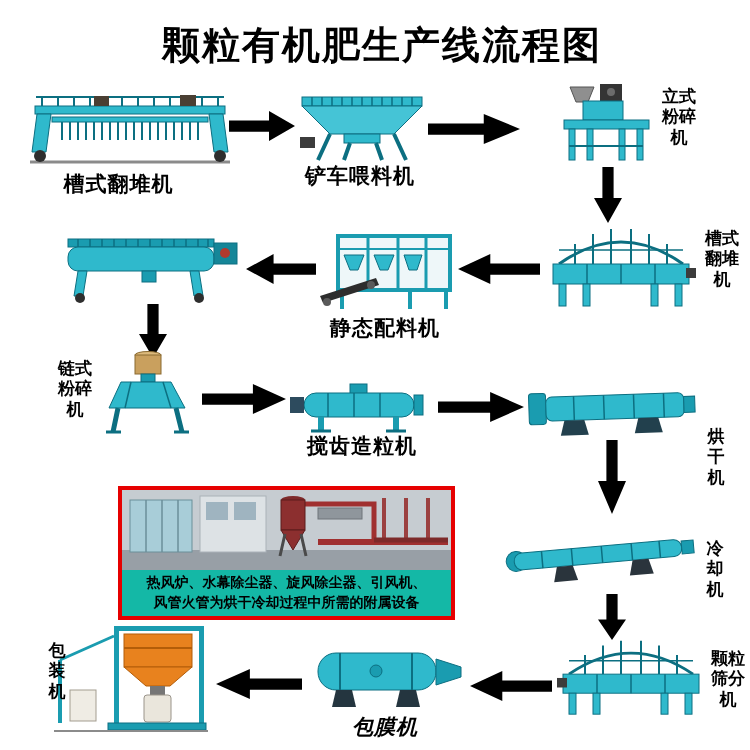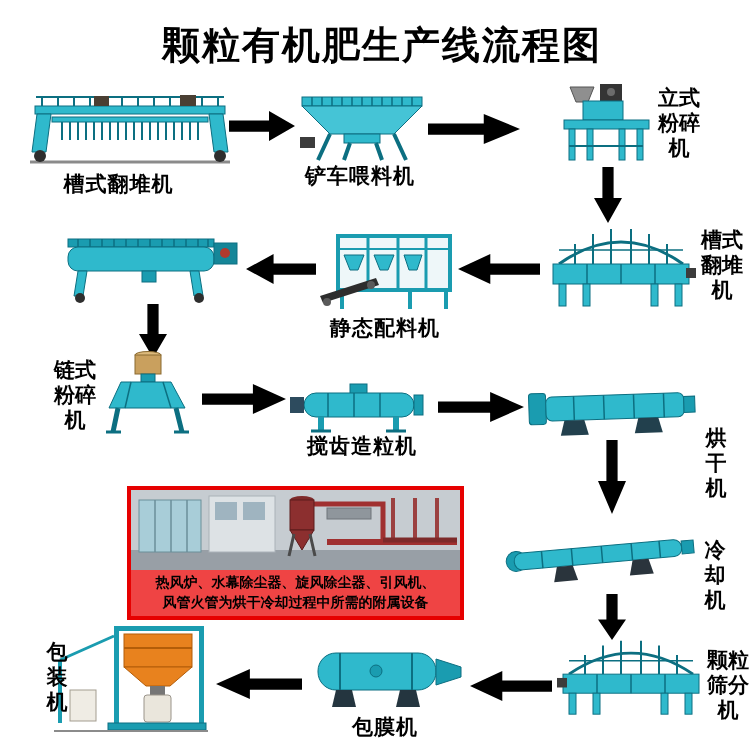--- a/index.html
+++ b/index.html
@@ -2,25 +2,25 @@
 <html><head>
 <meta charset="utf-8">
 <style>
   html,body{margin:0;padding:0;background:#fff;font-family:"DejaVu Sans",sans-serif;}
   .canvas{position:relative;width:750px;height:750px;background:#fff;overflow:hidden;margin:0 auto;}
   .title{position:absolute;top:20px;left:0;width:750px;text-align:center;font-size:38px;font-weight:bold;letter-spacing:2px;color:#000;padding-left:7px;}
   .machine{position:absolute;}
   .machine svg{width:100%;height:100%;display:block;}
   .label{position:absolute;font-weight:700;color:#000;}
   .label-h{font-size:21px;text-align:center;letter-spacing:1px;}
-  .label-v{font-size:21px;text-align:center;word-break:break-all;line-height:1.2;}
+  .label-v{font-size:17px;text-align:center;word-break:break-all;line-height:1.2;}
   .v5{width:46px;}
   .v1{width:24px;}
   .arrow{position:absolute;display:block;}
-  .inset{position:absolute;left:127px;top:486px;width:329px;border:4px solid #e60000;background:#ef4444;}
+  .inset{position:absolute;left:118px;top:486px;width:329px;border:4px solid #e60000;background:#14b8a6;}
   .inset-photo{width:329px;height:80px;display:block;}
   .inset-caption{font-size:14px;font-weight:700;text-align:center;line-height:1.4;color:#000;padding:3px 2px 4px 2px;}
 </style>
 </head>
 <body>
 
 <div class="canvas">
 
   <div class="title">颗粒有机肥生产线流程图</div>
 
@@ -260,21 +260,21 @@
   <div class="machine" style="left:308px;top:646px;width:157px;height:66px;">
     <svg viewBox="0 0 157 66" preserveAspectRatio="none">
       <rect x="10" y="7" width="118" height="37" rx="18" fill="#2fb9cc" stroke="#0c6f81"></rect>
       <path d="M32,7V44M104,7V44" stroke="#0c6f81" stroke-width="2"></path>
       <circle cx="68" cy="25" r="6" fill="#1a9cb0" stroke="#0c6f81"></circle>
       <polygon points="128,13 153,21 153,31 128,39" fill="#1a9cb0" stroke="#0c6f81"></polygon>
       <polygon points="28,44 44,44 48,61 24,61" fill="#24353f"></polygon>
       <polygon points="92,44 108,44 112,61 88,61" fill="#24353f"></polygon>
     </svg>
   </div>
-  <div class="label label-h" style="left:322px;top:713px;width:126px;">包膜机</div>
+  <div class="label label-h" style="left:322px;top:713px;width:126px;font-style:italic;">包膜机</div>
 
   <svg class="arrow" style="left:216px;top:669px;" width="86" height="30" viewBox="0 0 66 32" preserveAspectRatio="none">
       <path d="M66,10 H26 V0 L0,16 L26,32 V22 H66 Z" fill="#000"></path>
     </svg>
 
   <div class="machine" style="left:52px;top:624px;width:158px;height:110px;">
     <svg viewBox="0 0 158 110" preserveAspectRatio="none">
       <rect x="62" y="2" width="90" height="5" fill="#1a9cb0"></rect>
       <rect x="62" y="7" width="5" height="92" fill="#1a9cb0"></rect>
       <rect x="147" y="7" width="5" height="92" fill="#1a9cb0"></rect>

